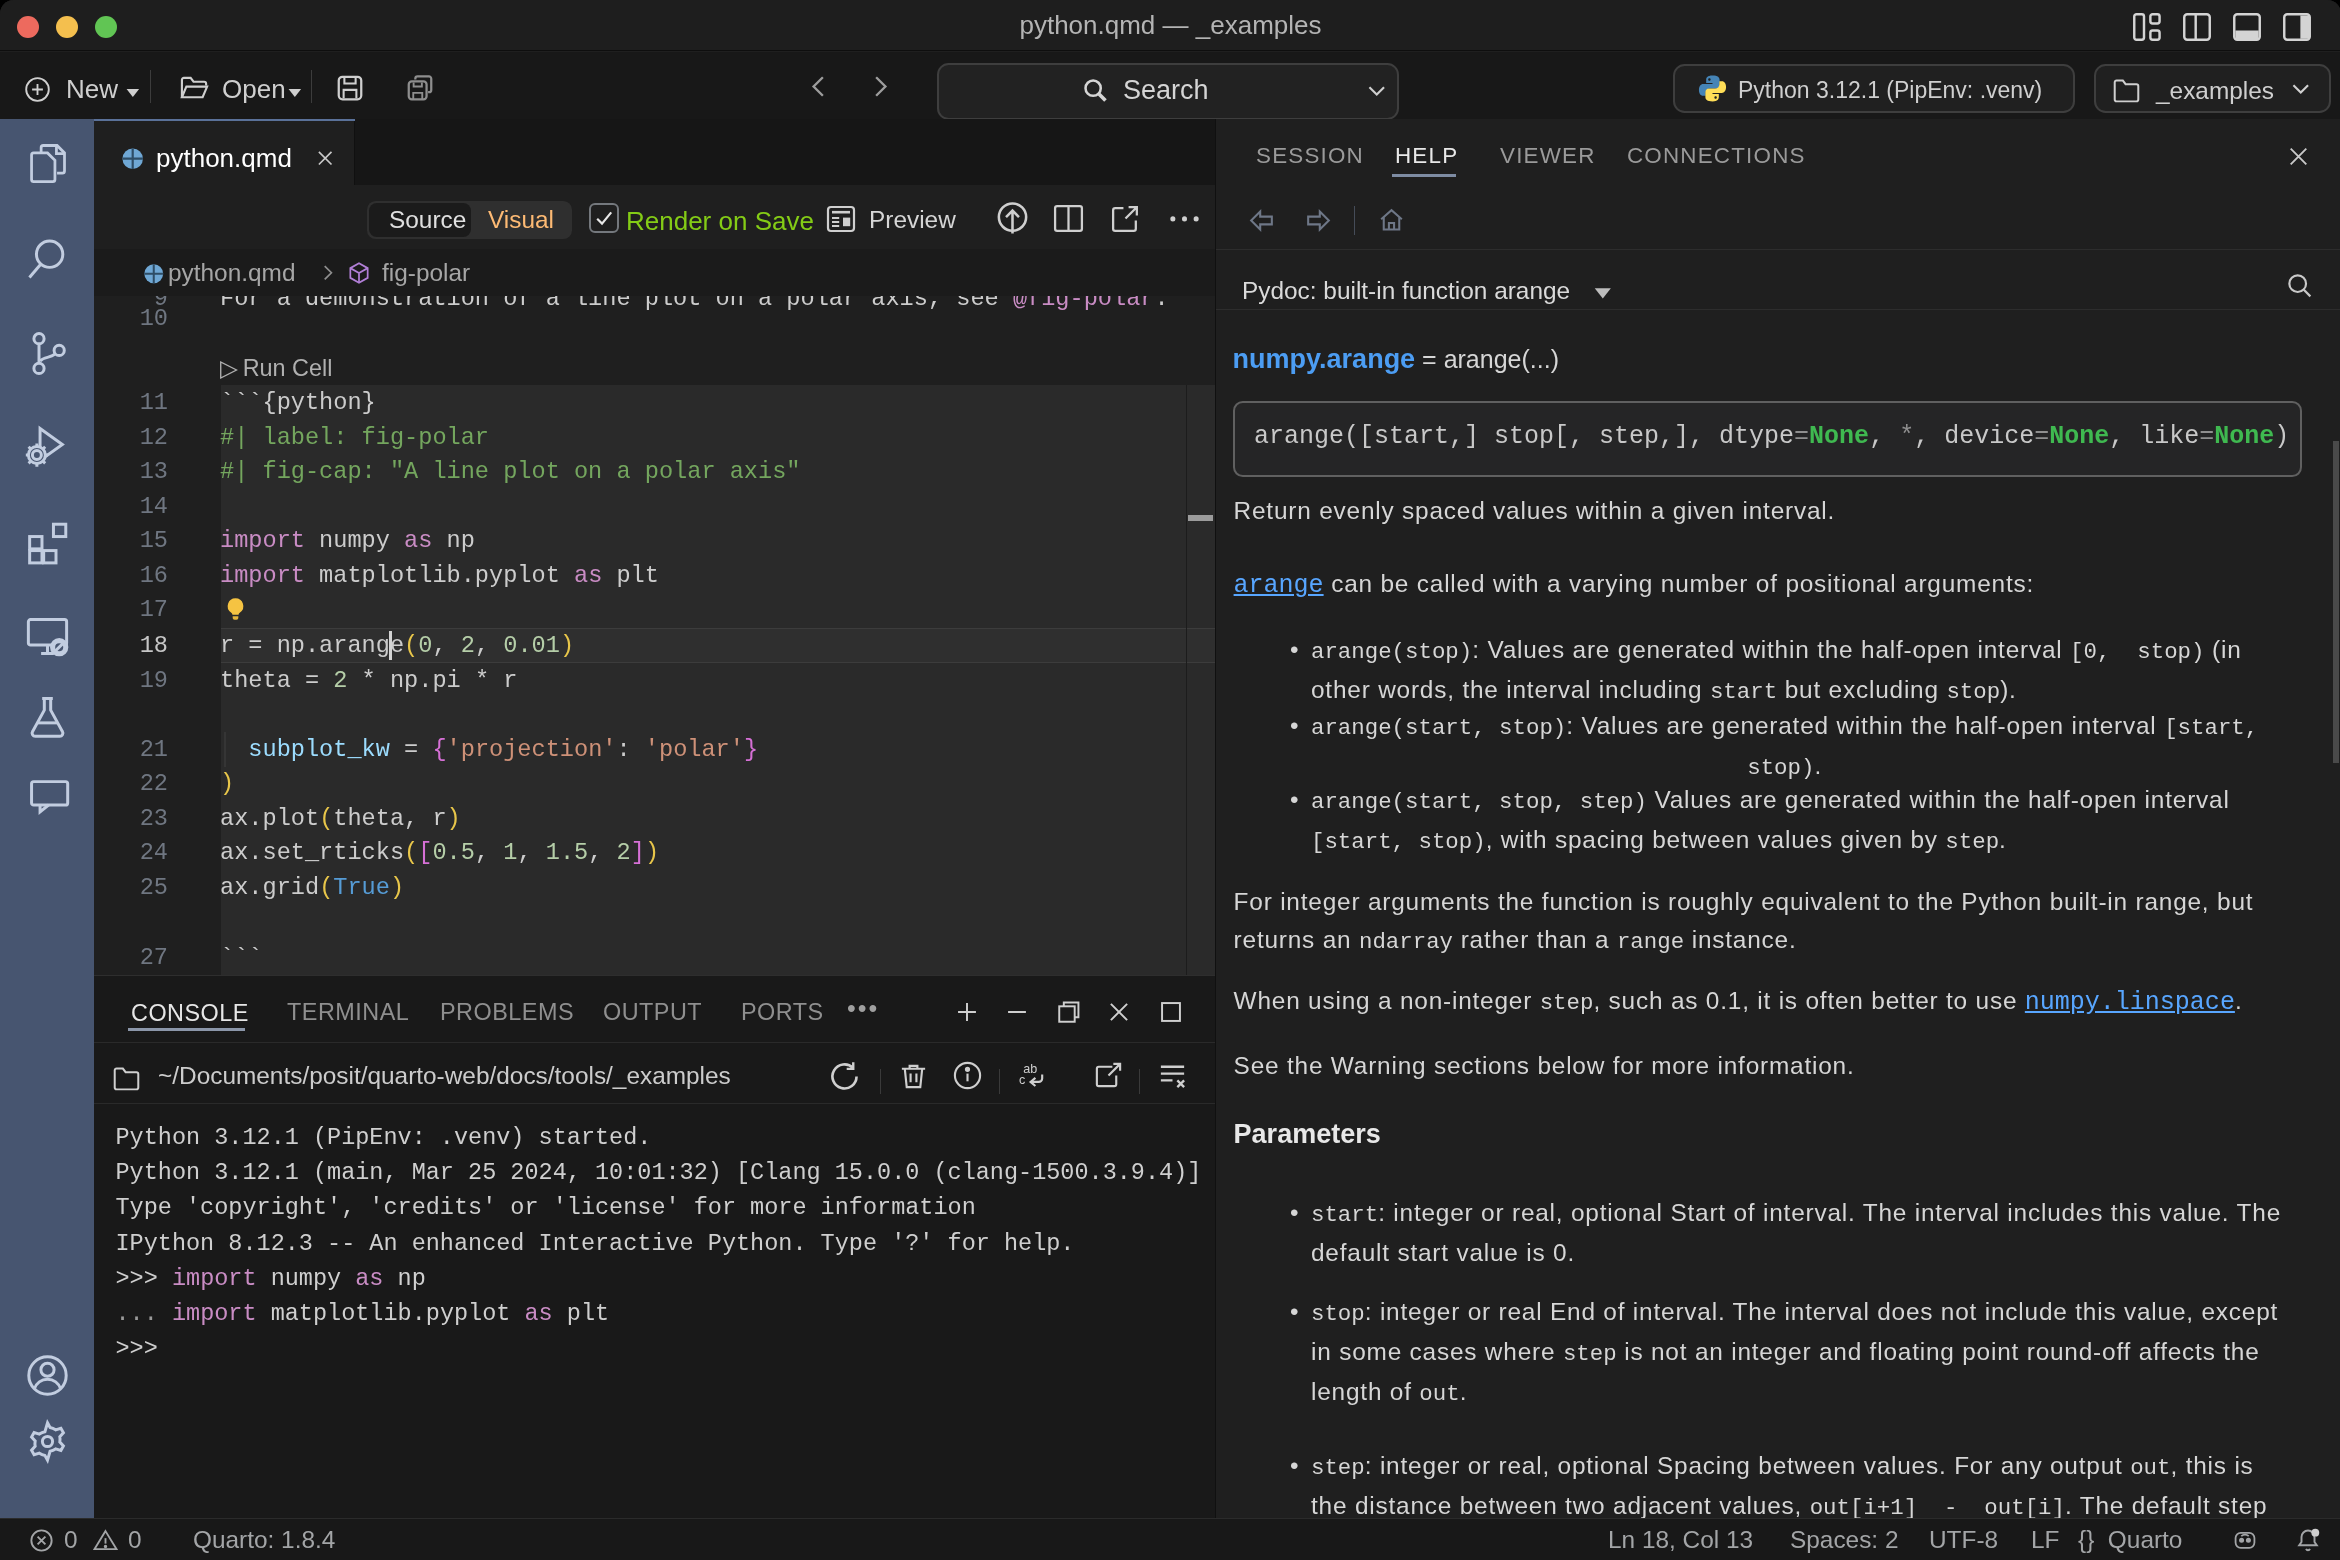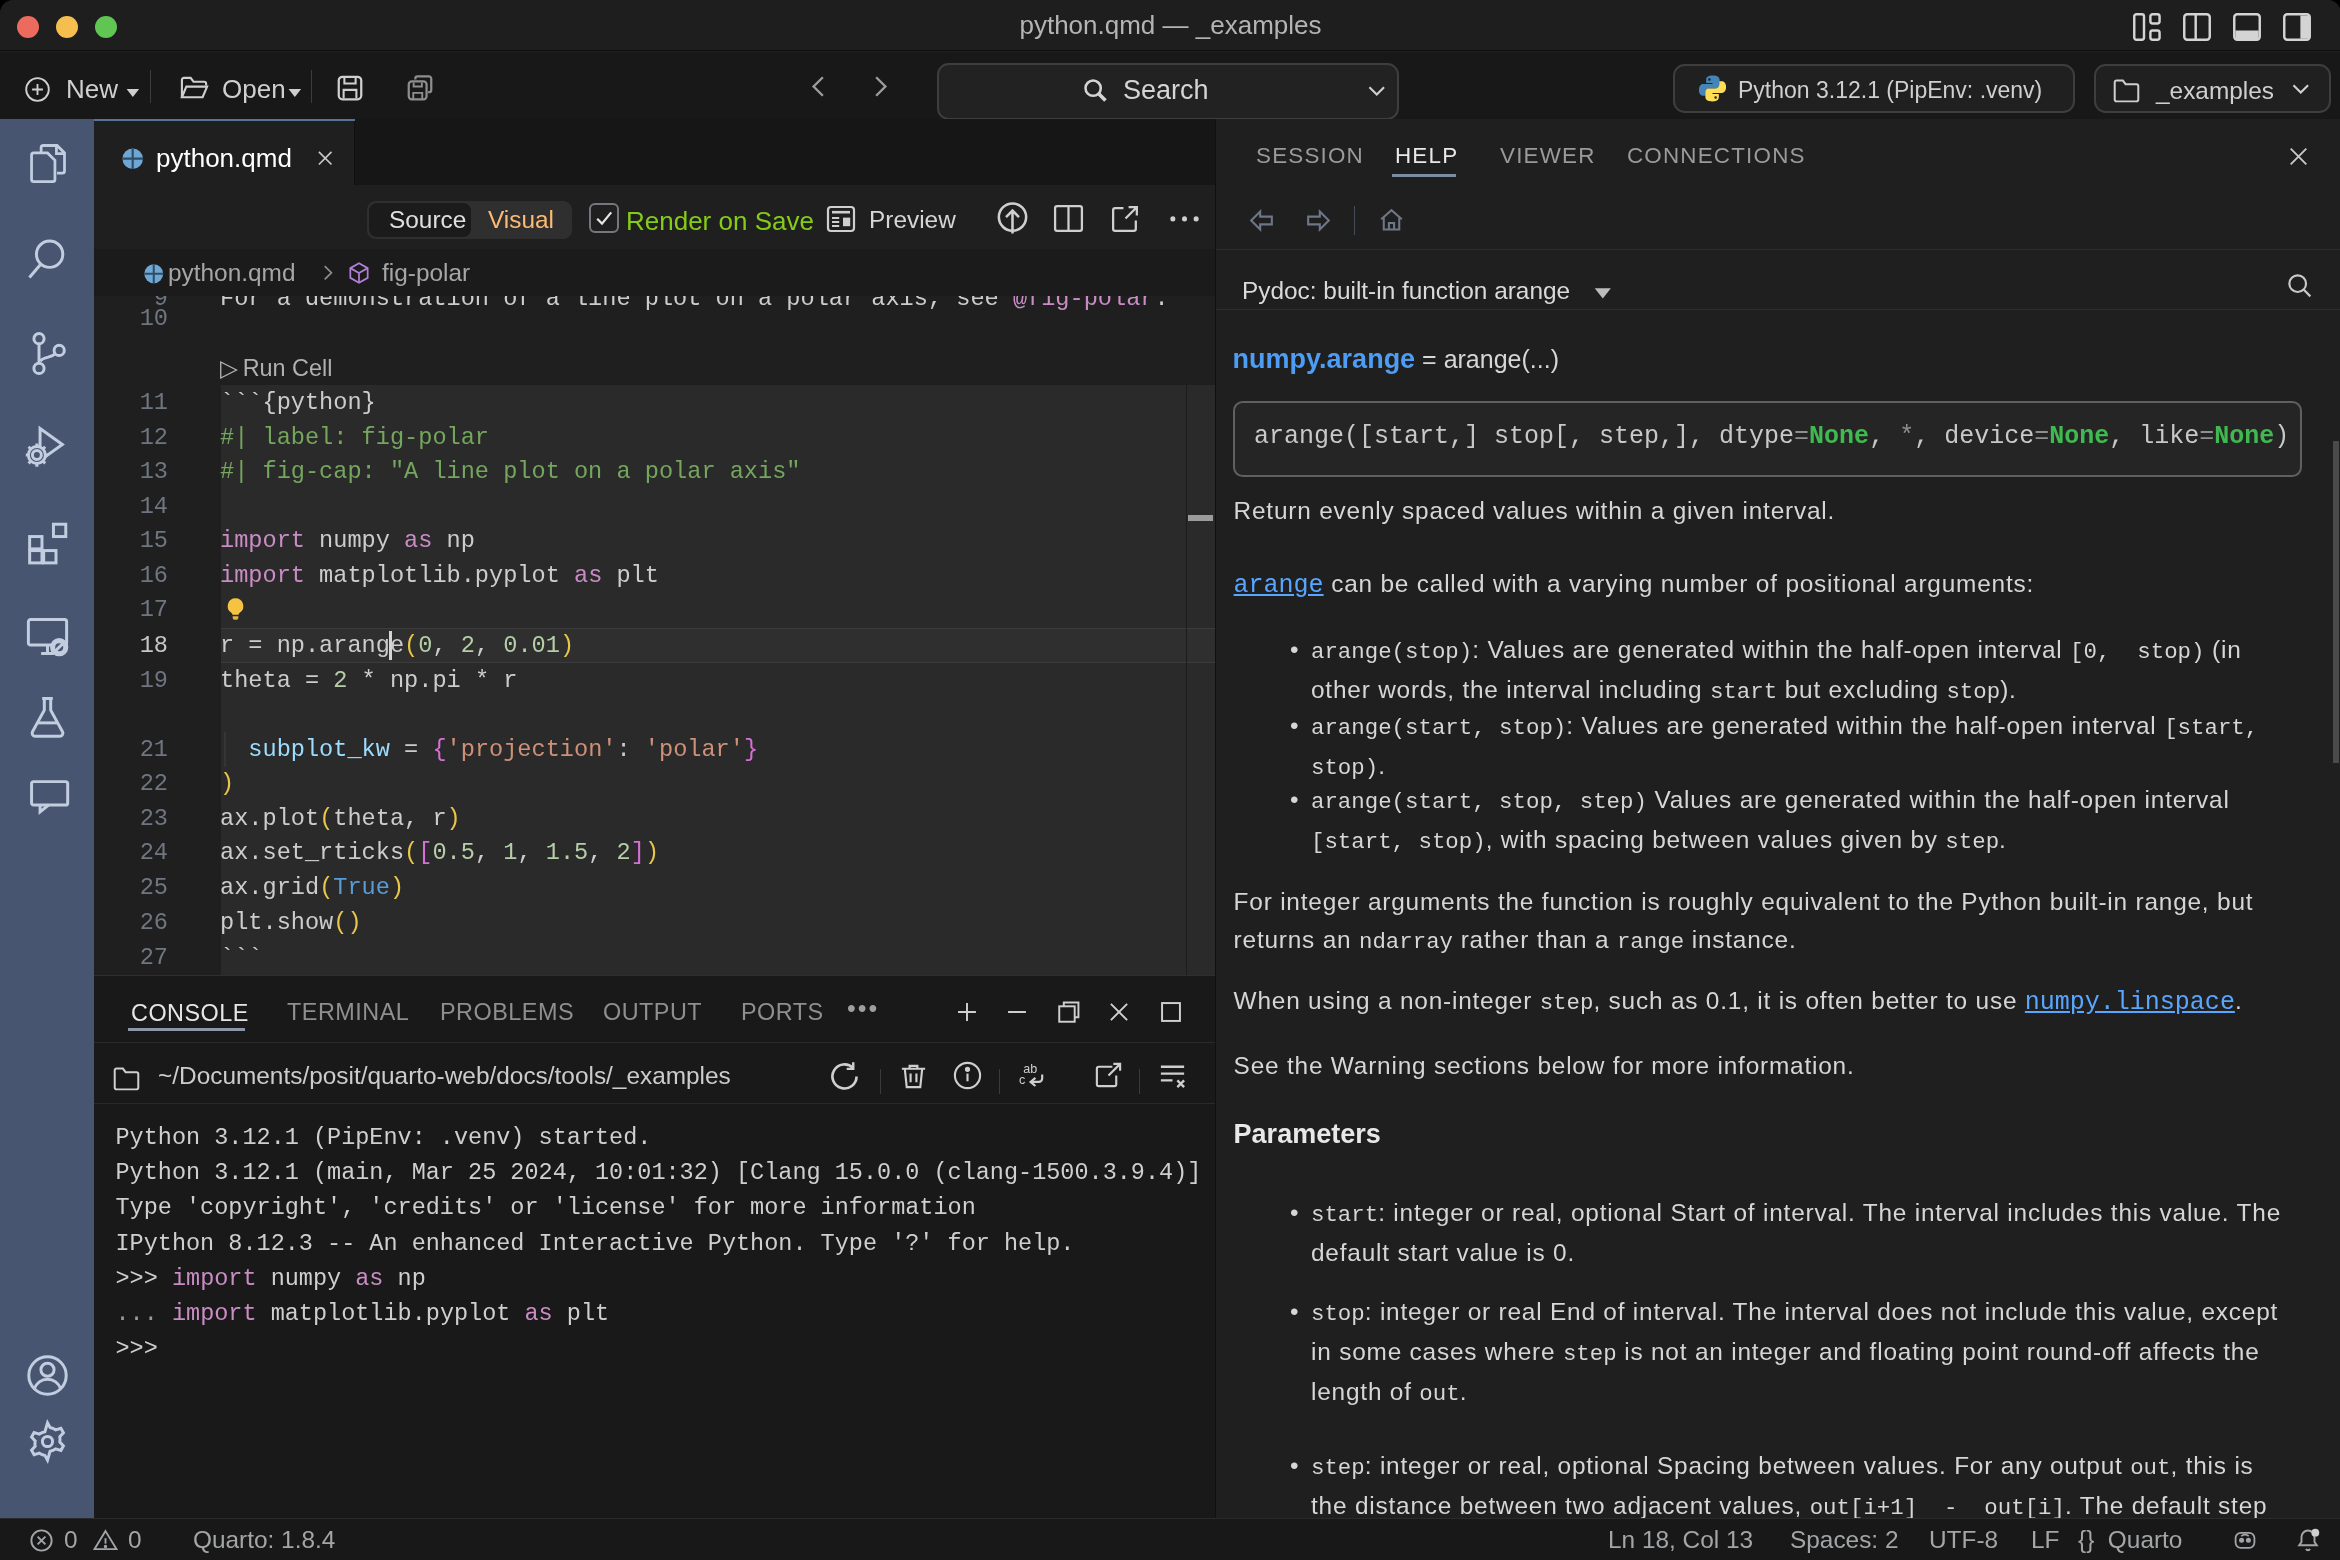--- a/index.html
+++ b/index.html
@@ -309,21 +309,20 @@
       </svg>
     </div>
     <div class="crow" style="top:332px;"><span class="lnum" style="color:#c6c6c6;">18</span><span class="ctext">r = np.arange<span class="gold">(</span><span class="num">0</span>, <span class="num">2</span>, <span class="num">0.01</span><span class="gold">)</span></span><span class="abs" style="left:295px;top:2.9px;width:2.9px;height:29px;background:#d4d4d4;"></span></div>
     <div class="crow" style="top:367px;"><span class="lnum">19</span><span class="ctext">theta = <span class="num">2</span> * np.pi * r</span></div>
     <div class="abs" style="left:130px;top:436px;width:1.5px;height:35px;background:#353535;"></div>
       <div class="crow" style="top:436px;"><span class="lnum">21</span><span class="ctext">  <span class="blu">subplot_kw</span> = <span class="pink">{</span><span class="str">'projection'</span>: <span class="str">'polar'</span><span class="pink">}</span></span></div>
     <div class="crow" style="top:470px;"><span class="lnum">22</span><span class="ctext"><span class="gold">)</span></span></div>
     <div class="crow" style="top:505px;"><span class="lnum">23</span><span class="ctext">ax.plot<span class="gold">(</span>theta, r<span class="gold">)</span></span></div>
     <div class="crow" style="top:539px;"><span class="lnum">24</span><span class="ctext">ax.set_rticks<span class="gold">(</span><span class="pink">[</span><span class="num">0.5</span>, <span class="num">1</span>, <span class="num">1.5</span>, <span class="num">2</span><span class="pink">]</span><span class="gold">)</span></span></div>
     <div class="crow" style="top:574px;"><span class="lnum">25</span><span class="ctext">ax.grid<span class="gold">(</span><span class="kwb">True</span><span class="gold">)</span></span></div>
-    <div class="crow" style="top:609px;"><span class="lnum">26</span><span class="ctext">plt.show<span class="gold">()</span></span></div>
     <div class="crow" style="top:644px;"><span class="lnum">27</span><span class="ctext">```</span></div>
   </div>
 
   <div id="console">
     <span class="abs" style="left:37px;top:24.4px;color:#e6e6e6;font-size:23.4px;letter-spacing:0.5px;">CONSOLE</span>
     <div class="abs" style="left:34px;top:52px;width:117px;height:2.9px;background:#8b96a9;"></div>
     <span class="abs ptab" style="left:193px;top:23.4px;">TERMINAL</span>
     <span class="abs ptab" style="left:346px;top:23.4px;">PROBLEMS</span>
     <span class="abs ptab" style="left:509px;top:23.4px;">OUTPUT</span>
     <span class="abs ptab" style="left:647px;top:23.4px;">PORTS</span>
@@ -434,21 +433,21 @@
       <div class="abs" style="left:16.6px;top:92px;width:1069px;height:76px;background:#252526;border:2px solid #606060;border-radius:9.8px;"></div>
       <div class="abs mono" style="left:38px;top:113px;font-size:25px;color:#c8c8c8;">arange([start,] stop[, step,], dtype<span style="color:#8f8f8f;">=</span><span style="color:#3fb950;font-weight:bold;">None</span>, <span style="color:#8f8f8f;">*</span>, device<span style="color:#8f8f8f;">=</span><span style="color:#3fb950;font-weight:bold;">None</span>, like<span style="color:#8f8f8f;">=</span><span style="color:#3fb950;font-weight:bold;">None</span>)</div>
 
       <div class="abs helptext" style="left:17.6px;top:261px;"><a class="hlink">arange</a> can be called with a varying number of positional arguments:</div>
 
       <div class="abs helptext" style="left:17.6px;top:188px;">Return evenly spaced values within a given interval.</div>
 
       <div class="abs helptext" style="left:74px;top:322px;line-height:38px;">•</div>
       <div class="abs helptext" style="left:95px;top:322px;line-height:38px;"><span class="hmono">arange(stop)</span>: Values are generated within the half-open interval <span class="hmono">[0,&nbsp; stop)</span> (in<br>other words, the interval including <span class="hmono">start</span> but excluding <span class="hmono">stop</span>).</div>
       <div class="abs helptext" style="left:74px;top:398px;line-height:38px;">•</div>
-      <div class="abs helptext" style="left:95px;top:398px;line-height:38px;"><span class="hmono">arange(start, stop)</span>: Values are generated within the half-open interval <span class="hmono">[start,</span><br><span class="hmono">stop)</span>.</div>
+      <div class="abs helptext" style="left:95px;top:398px;line-height:38px;text-align:center;"><span class="hmono">arange(start, stop)</span>: Values are generated within the half-open interval <span class="hmono">[start,</span><br><span class="hmono">stop)</span>.</div>
       <div class="abs helptext" style="left:74px;top:472px;line-height:38px;">•</div>
       <div class="abs helptext" style="left:95px;top:472px;line-height:38px;"><span class="hmono">arange(start, stop, step)</span> Values are generated within the half-open interval<br><span class="hmono">[start, stop)</span>, with spacing between values given by <span class="hmono">step</span>.</div>
 
       <div class="abs helptext" style="left:17.6px;top:574px;line-height:38px;">For integer arguments the function is roughly equivalent to the Python built-in range, but<br>returns an <span class="hmono">ndarray</span> rather than a <span class="hmono">range</span> instance.</div>
 
       <div class="abs helptext" style="left:17.6px;top:678px;">When using a non-integer <span class="hmono">step</span>, such as 0.1, it is often better to use <a class="hlink">numpy.linspace</a>.</div>
 
       <div class="abs helptext" style="left:17.6px;top:743px;">See the Warning sections below for more information.</div>
 
       <div class="abs" style="left:17.6px;top:810px;color:#e8e8e8;font-size:27px;font-weight:bold;">Parameters</div>

